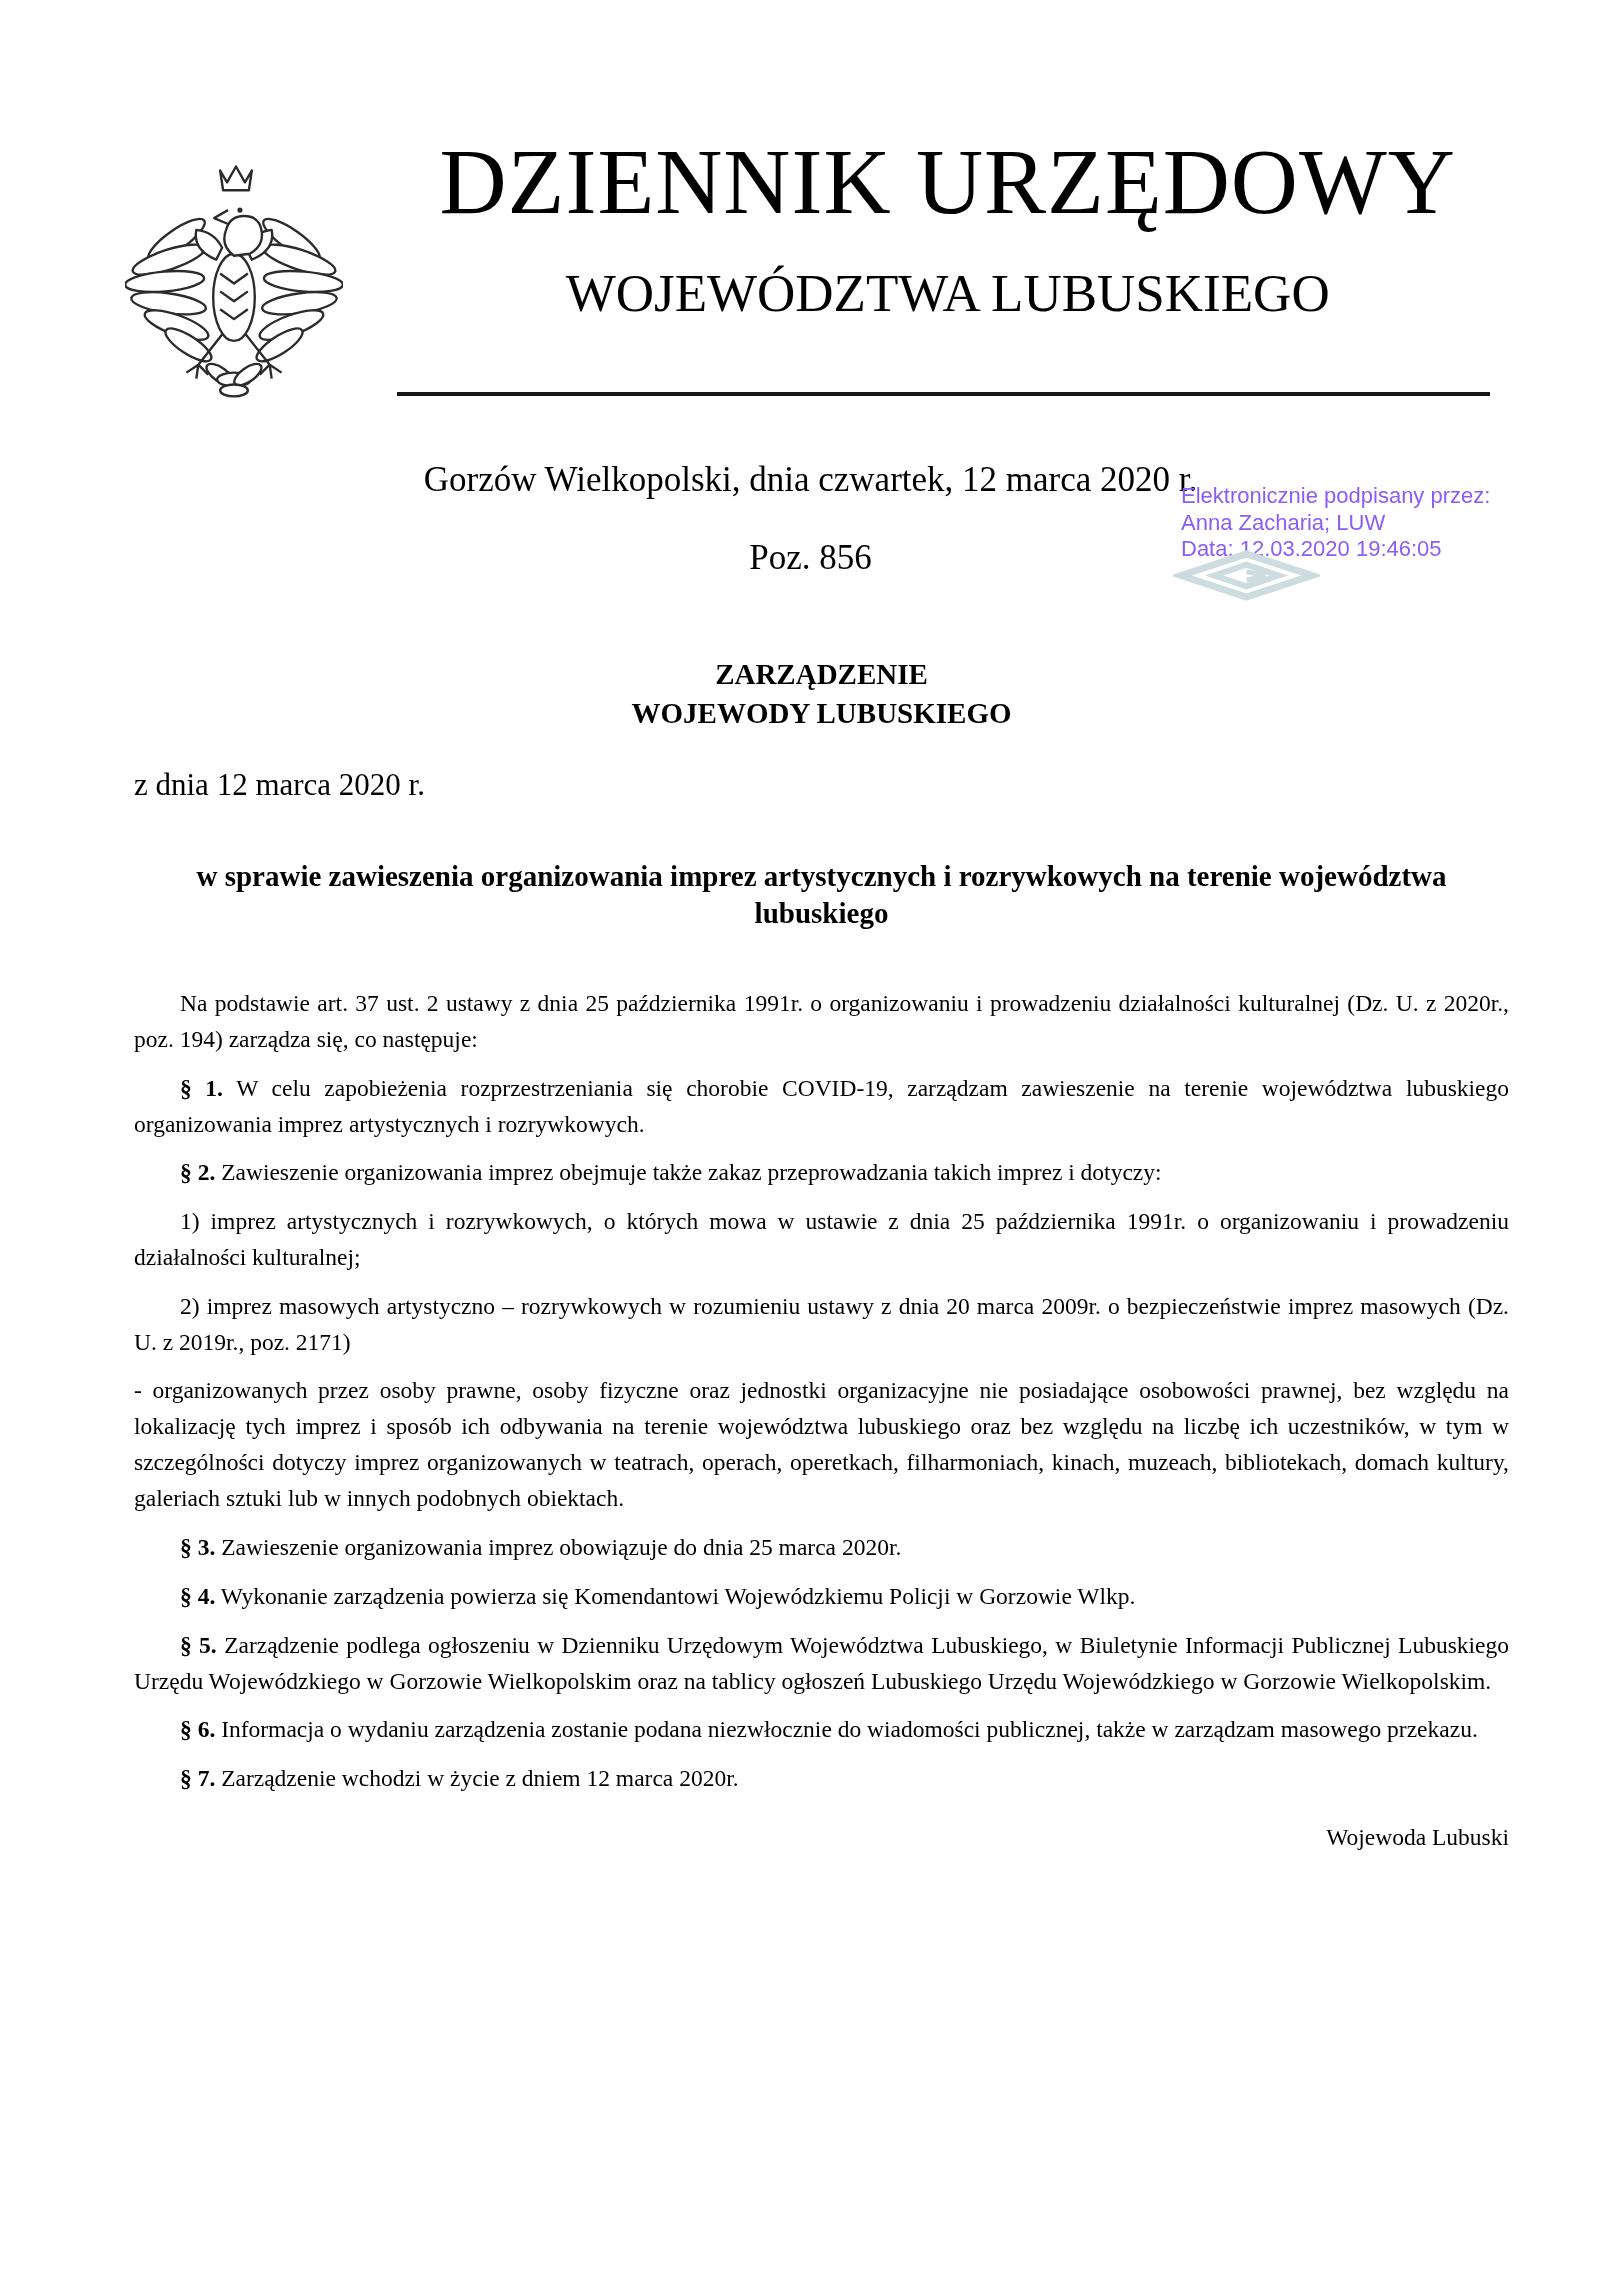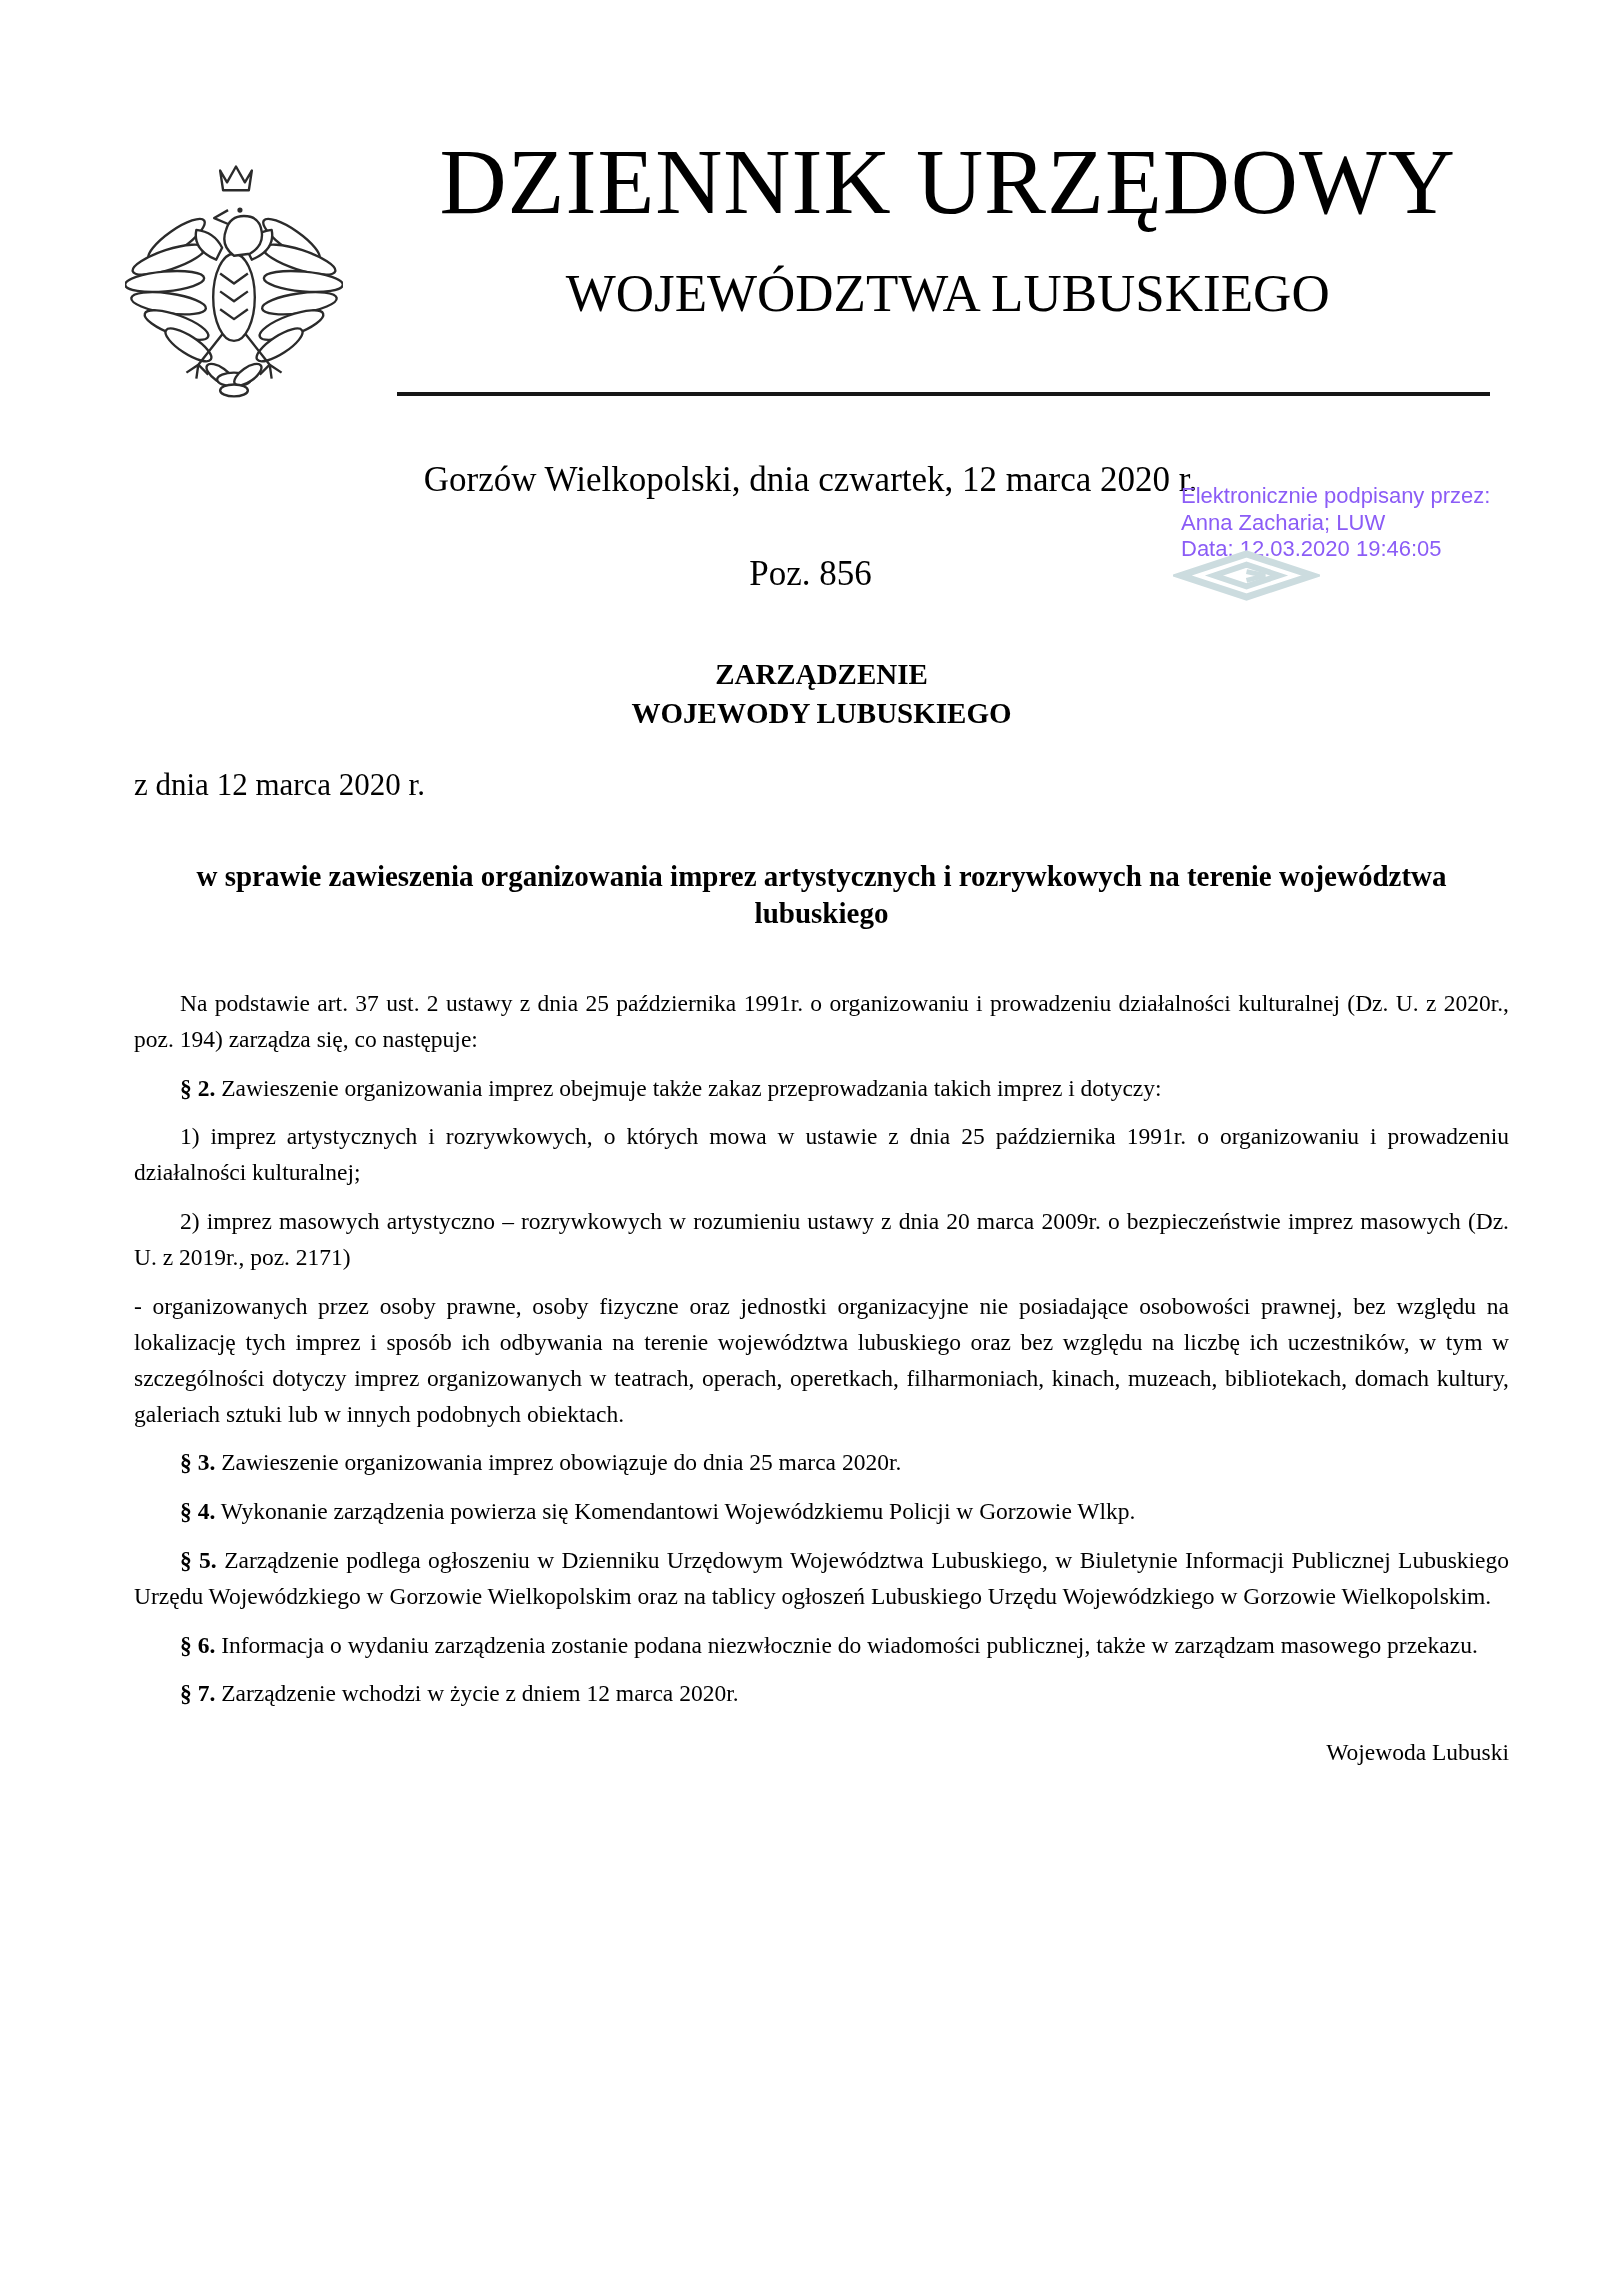--- a/index.html
+++ b/index.html
@@ -10,21 +10,21 @@
   .header{position:relative;height:412px;margin-top:34px;}
   .eagle{position:absolute;left:125px;top:114px;width:218px;height:259px;}
   .masthead{position:absolute;left:294px;right:19.6px;top:94px;text-align:center;}
   .masthead .t1{font-size:93px;line-height:108px;letter-spacing:1px;white-space:nowrap;}
   .masthead .t2{font-size:53px;line-height:63px;margin-top:25.5px;white-space:nowrap;}
   .rule{position:absolute;left:397px;top:358px;width:1093px;height:3.9px;background:#161616;}
 
   
   .meta{position:relative;height:209px;}
   .dateline{position:absolute;left:0;right:0;top:13.7px;text-align:center;font-size:35px;}
-  .poz{position:absolute;left:0;right:0;top:92px;text-align:center;font-size:35px;margin-top:16px;}
+  .poz{position:absolute;left:0;right:0;top:92px;text-align:center;font-size:35px;}
   .stamp{position:absolute;left:1181px;top:37px;font-family:"Liberation Sans",sans-serif;
          font-size:22px;line-height:26.5px;color:#8b5cf6;}
   .stamp-logo{position:absolute;left:1173px;top:104px;width:147px;height:51px;}
 
   
   .main{padding:0 112px 0 134px;}
   .act-heading{font-size:29px;font-weight:bold;text-align:center;line-height:39px;}
   .act-date{font-size:31px;text-align:left;line-height:41px;margin-top:31px;}
   .act-subject{font-size:29px;font-weight:bold;text-align:center;line-height:37px;margin-top:53px;}
   .body-text{margin-top:53px;}
@@ -112,20 +112,21 @@
   </div>
 
   <div class="main">
     <div class="act-heading">ZARZĄDZENIE</div>
     <div class="act-heading">WOJEWODY LUBUSKIEGO</div>
     <div class="act-date">z dnia 12 marca 2020 r.</div>
     <div class="act-subject">w sprawie zawieszenia organizowania imprez artystycznych i rozrywkowych na terenie województwa lubuskiego</div>
 
     <div class="body-text">
       <p><span>Na podstawie art. 37 ust. 2 ustawy z dnia 25 października 1991r. o organizowaniu i prowadzeniu działalności kulturalnej (Dz. U. z 2020r., poz. 194) zarządza się, co następuje:</span></p>
+      <p><b>§ 1.</b> <span>W celu zapobieżenia rozprzestrzeniania się chorobie COVID-19, zarządzam zawieszenie na terenie województwa lubuskiego organizowania imprez artystycznych i rozrywkowych.</span></p>
       <p><b>§ 2.</b> <span>Zawieszenie organizowania imprez obejmuje także zakaz przeprowadzania takich imprez i dotyczy:</span></p>
       <p><span>1) imprez artystycznych i rozrywkowych, o których mowa w ustawie z dnia 25 października 1991r. o organizowaniu i prowadzeniu działalności kulturalnej;</span></p>
       <p><span>2) imprez masowych artystyczno – rozrywkowych w rozumieniu ustawy z dnia 20 marca 2009r. o bezpieczeństwie imprez masowych (Dz. U. z 2019r., poz. 2171)</span></p>
       <p class="no-indent"><span>- organizowanych przez osoby prawne, osoby fizyczne oraz jednostki organizacyjne nie posiadające osobowości prawnej, bez względu na lokalizację tych imprez i sposób ich odbywania na terenie województwa lubuskiego oraz bez względu na liczbę ich uczestników, w tym w szczególności dotyczy imprez organizowanych w teatrach, operach, operetkach, filharmoniach, kinach, muzeach, bibliotekach, domach kultury, galeriach sztuki lub w innych podobnych obiektach.</span></p>
       <p><b>§ 3.</b> <span>Zawieszenie organizowania imprez obowiązuje do dnia 25 marca 2020r.</span></p>
       <p><b>§ 4.</b> <span>Wykonanie zarządzenia powierza się Komendantowi Wojewódzkiemu Policji w Gorzowie Wlkp.</span></p>
       <p><b>§ 5.</b> <span>Zarządzenie podlega ogłoszeniu w Dzienniku Urzędowym Województwa Lubuskiego, w Biuletynie Informacji Publicznej Lubuskiego Urzędu Wojewódzkiego w Gorzowie Wielkopolskim oraz na tablicy ogłoszeń Lubuskiego Urzędu Wojewódzkiego w Gorzowie Wielkopolskim.</span></p>
       <p><b>§ 6.</b> <span>Informacja o wydaniu zarządzenia zostanie podana niezwłocznie do wiadomości publicznej, także w zarządzam masowego przekazu.</span></p>
       <p><b>§ 7.</b> <span>Zarządzenie wchodzi w życie z dniem 12 marca 2020r.</span></p>
     </div>

